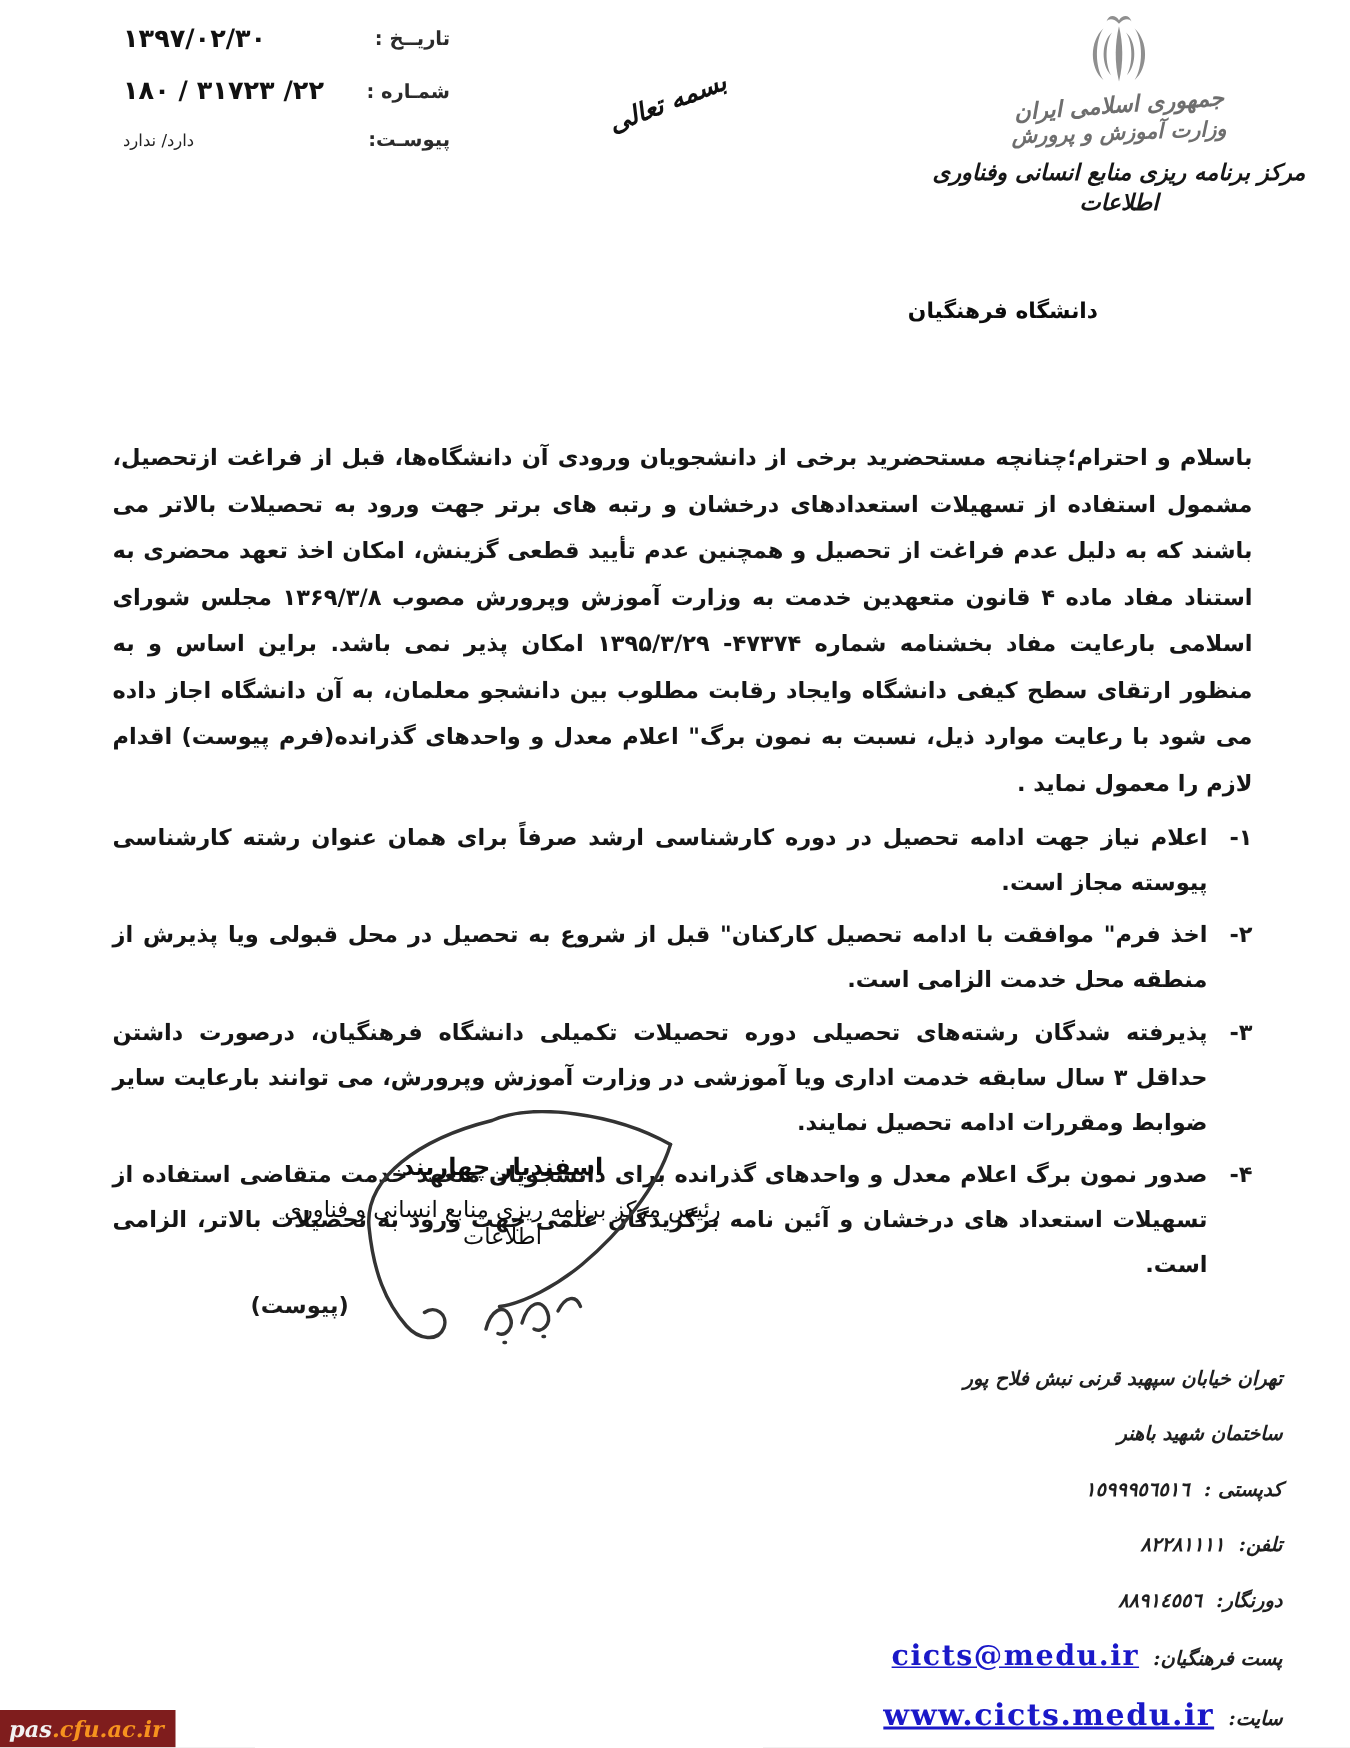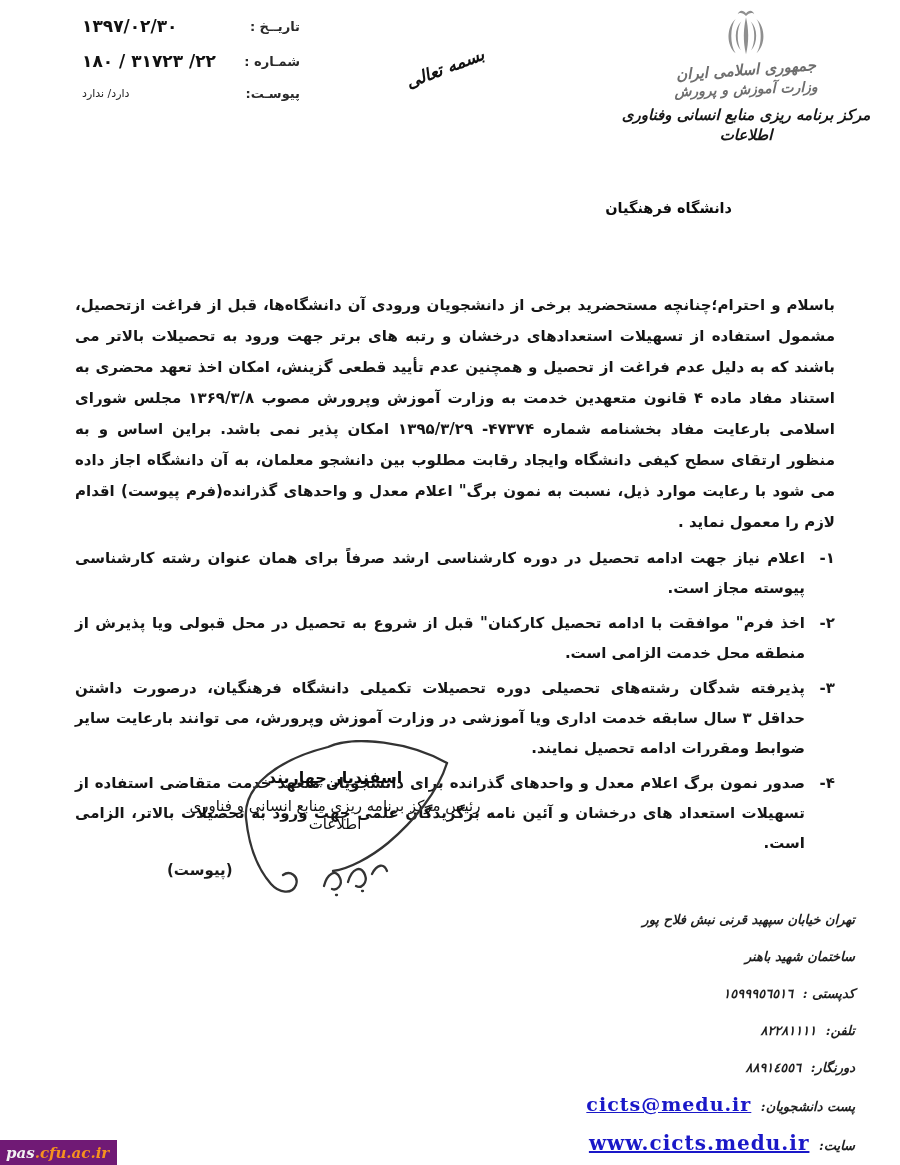--- a/index.html
+++ b/index.html
@@ -55,21 +55,21 @@
   .f-label { margin-left:5px; }
   .f-link { font-style:normal; font-family:"DejaVu Serif", serif; font-weight:bold;
             text-decoration:underline; letter-spacing:1px; }
   .f-row.email { margin-top:6px; }
   .f-row.email .f-link { font-size:19px; }
   .f-row.site { margin-top:2px; }
   .f-row.site .f-link { font-size:20px; }
   
   .watermark {
     position:absolute; left:0; bottom:0; height:25px; padding:2px 8px 0 6px;
-    background:#701a75; font-family:"DejaVu Serif", serif; font-style:italic;
+    background:#7f1d1d; font-family:"DejaVu Serif", serif; font-style:italic;
     font-weight:bold; font-size:15px; line-height:22px;
   }
   .wm-prefix { color:#f2f2f2; }
   .wm-suffix { color:#f6921e; }
 </style>
 </head>
 <body>
 
 <div class="page">
 
@@ -159,21 +159,21 @@
     </div>
     <div class="f-row">
       <span class="f-label">تلفن:</span>
       <span>٨٢٢٨١١١١</span>
     </div>
     <div class="f-row">
       <span class="f-label">دورنگار:</span>
       <span>٨٨٩١٤٥٥٦</span>
     </div>
     <div class="f-row email">
-      <span class="f-label">پست دانشجویان:</span>
+      <span class="f-label">پست فرهنگیان:</span>
       <a class="f-link" style="color:#1a18c8">cicts@medu.ir</a>
     </div>
     <div class="f-row site">
       <span class="f-label">سایت:</span>
       <a class="f-link" style="color:#1a18c8">www.cicts.medu.ir</a>
     </div>
   </div>
 
   <div class="watermark">
     <span class="wm-prefix">pas</span><span class="wm-suffix">.cfu.ac.ir</span>

